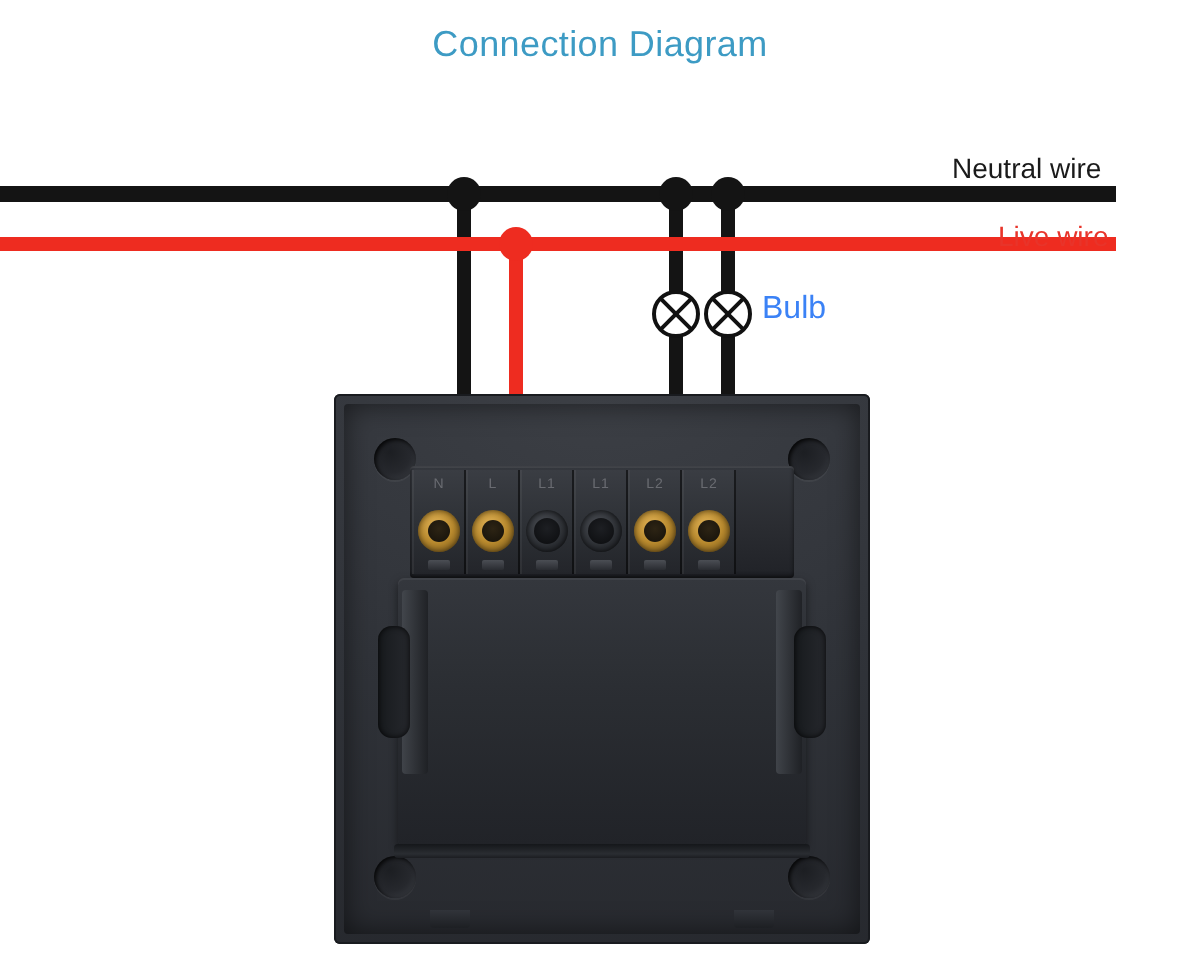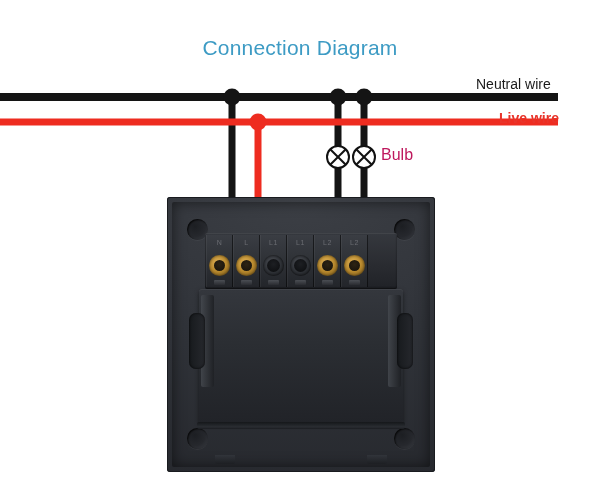--- a/index.html
+++ b/index.html
@@ -16,50 +16,48 @@
     font-family: "Liberation Sans", sans-serif;
   }
 
   
   #title {
     position: absolute;
     left: 0;
     top: 12px;
     width: 600px;
     text-align: center;
-    font-size: 21px;
+    font-size: 18px;
     font-weight: 400;
     color: #3d9bc4;
     letter-spacing: 0.2px;
-    margin-top: 24px;
   }
 
   
   .wire-label {
     position: absolute;
     font-size: 14px;
     white-space: nowrap;
   }
   #neutral-label {
     left: 476px;
     top: 76px;
     color: #1a1a1a;
   }
   #live-label {
     left: 499px;
     top: 110px;
     color: #e8342a;
-    font-weight: bold;
   }
   #bulb-label {
     position: absolute;
     left: 381px;
     top: 146px;
     font-size: 16px;
-    color: #be185d;
+    color: #3b82f6;
     white-space: nowrap;
   }
 
   
   #wiring {
     position: absolute;
     left: 0;
     top: 0;
     width: 600px;
     height: 484px;

